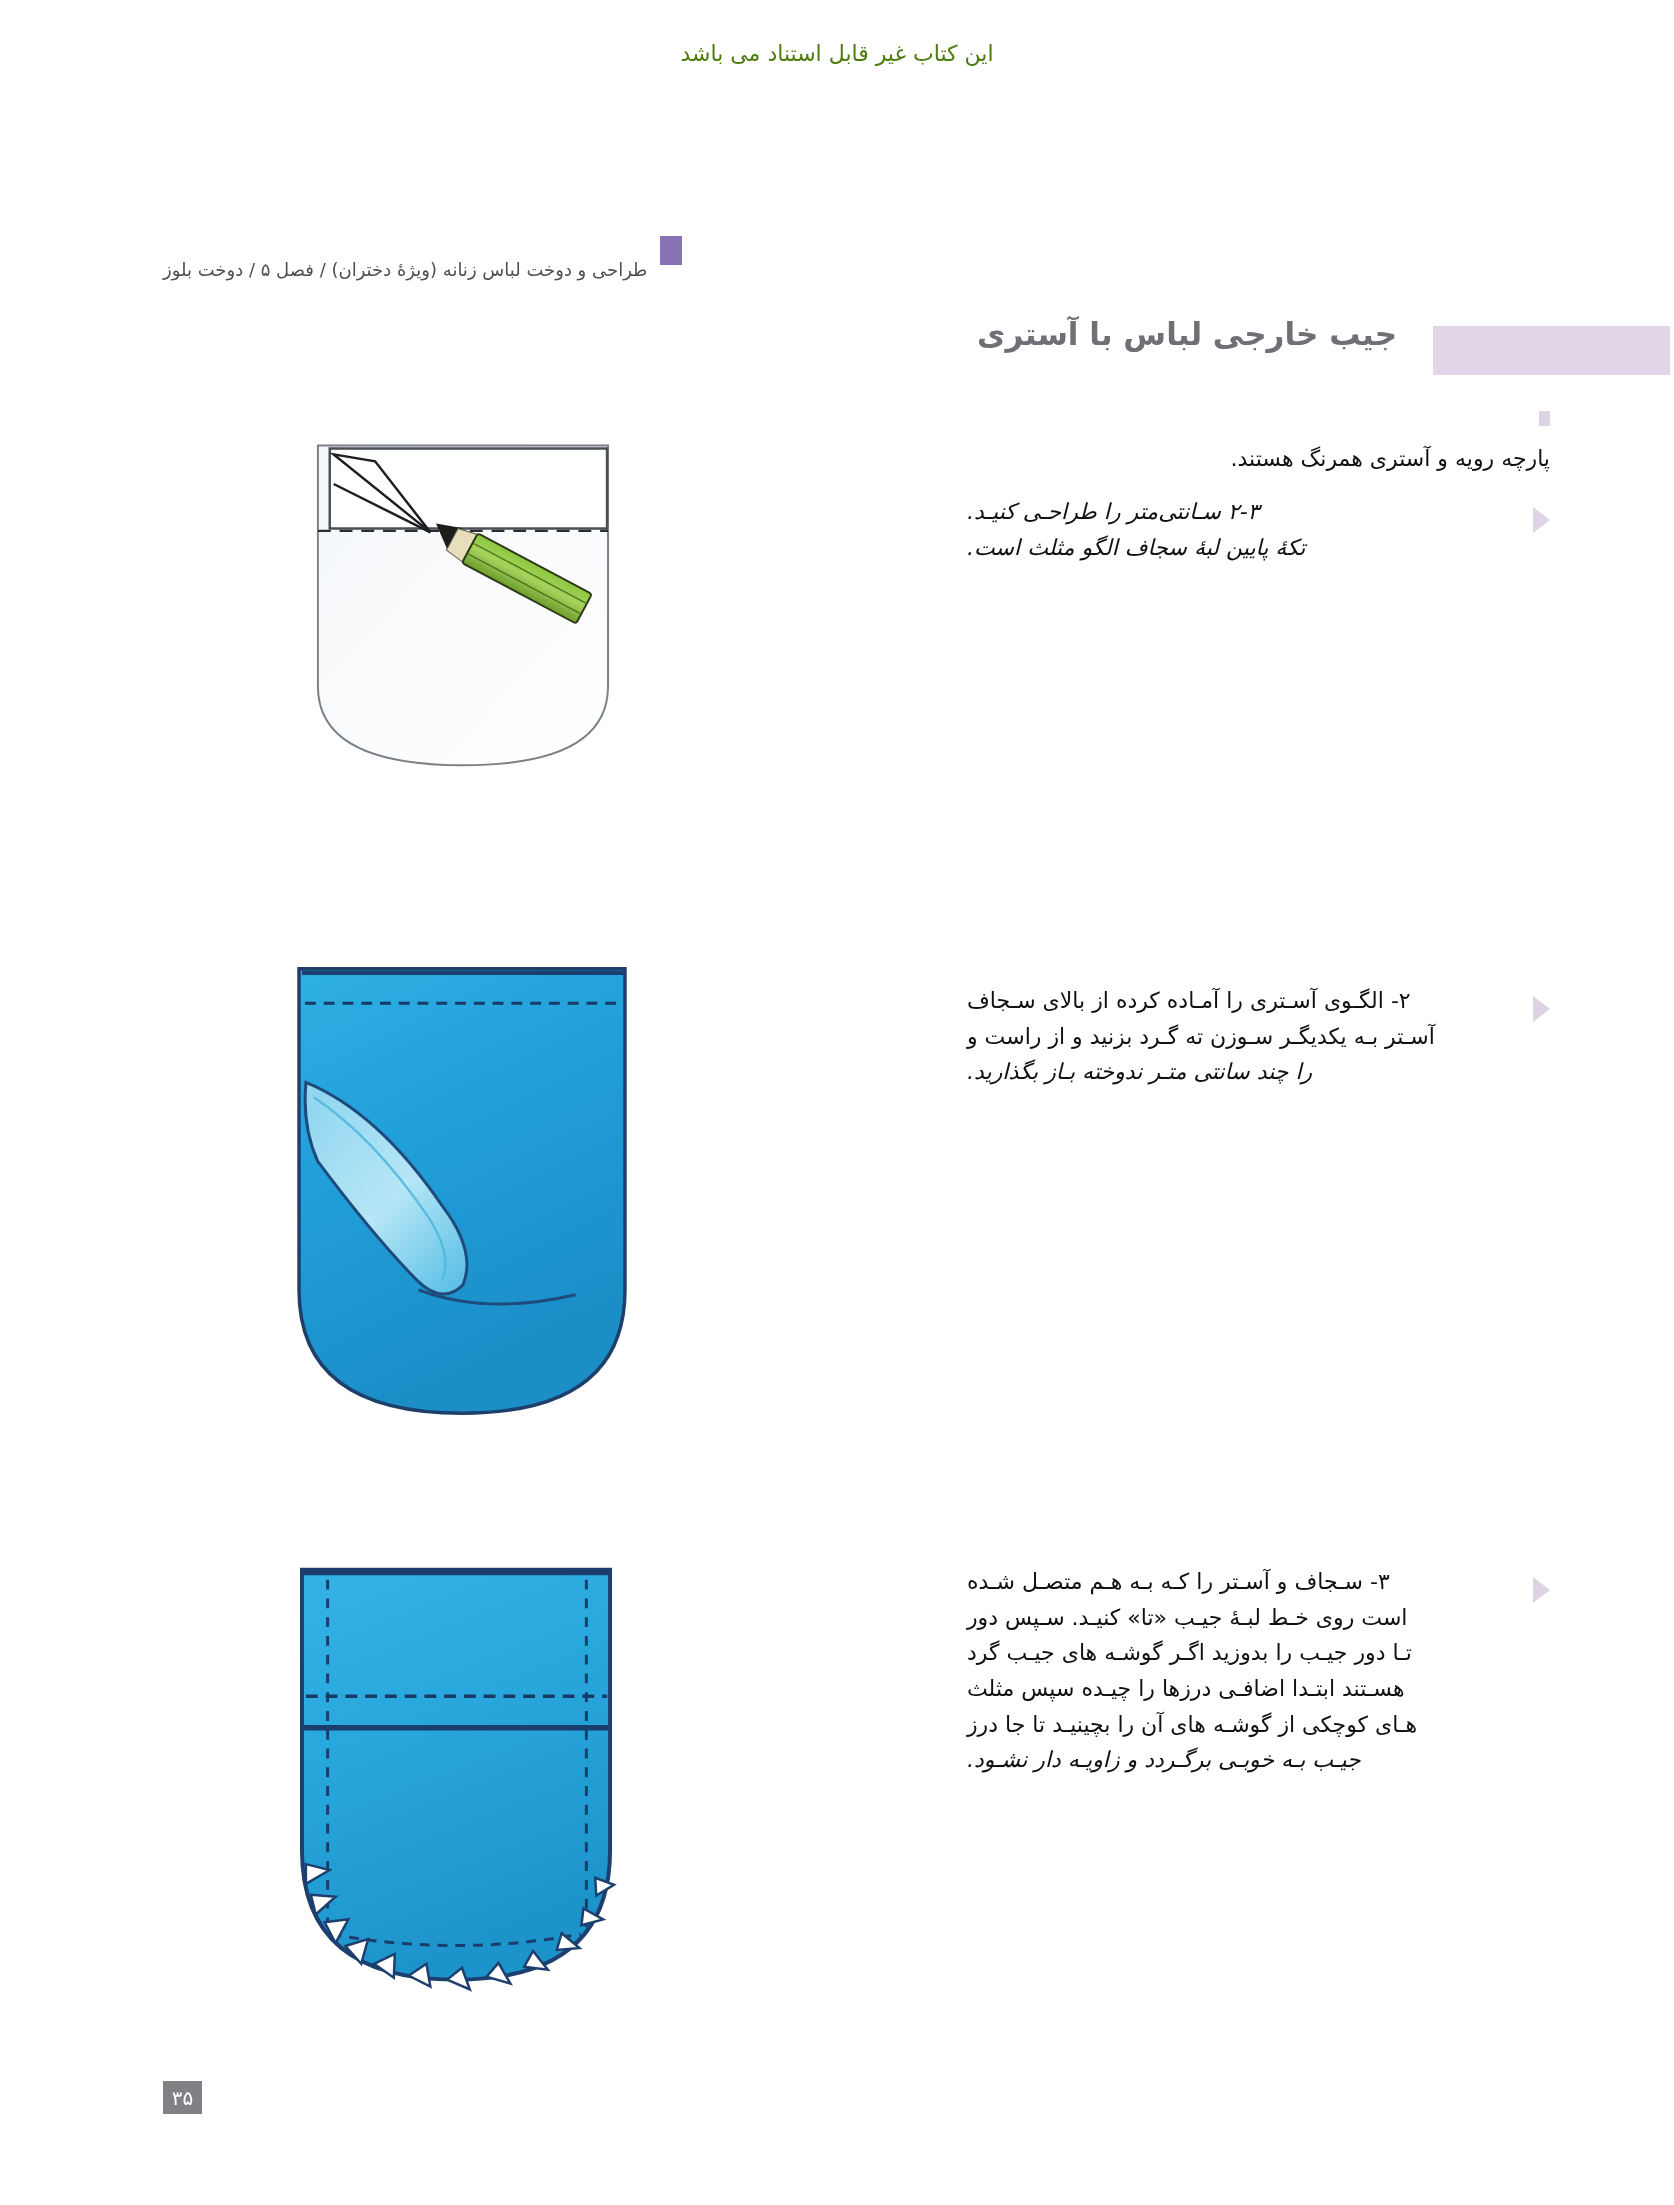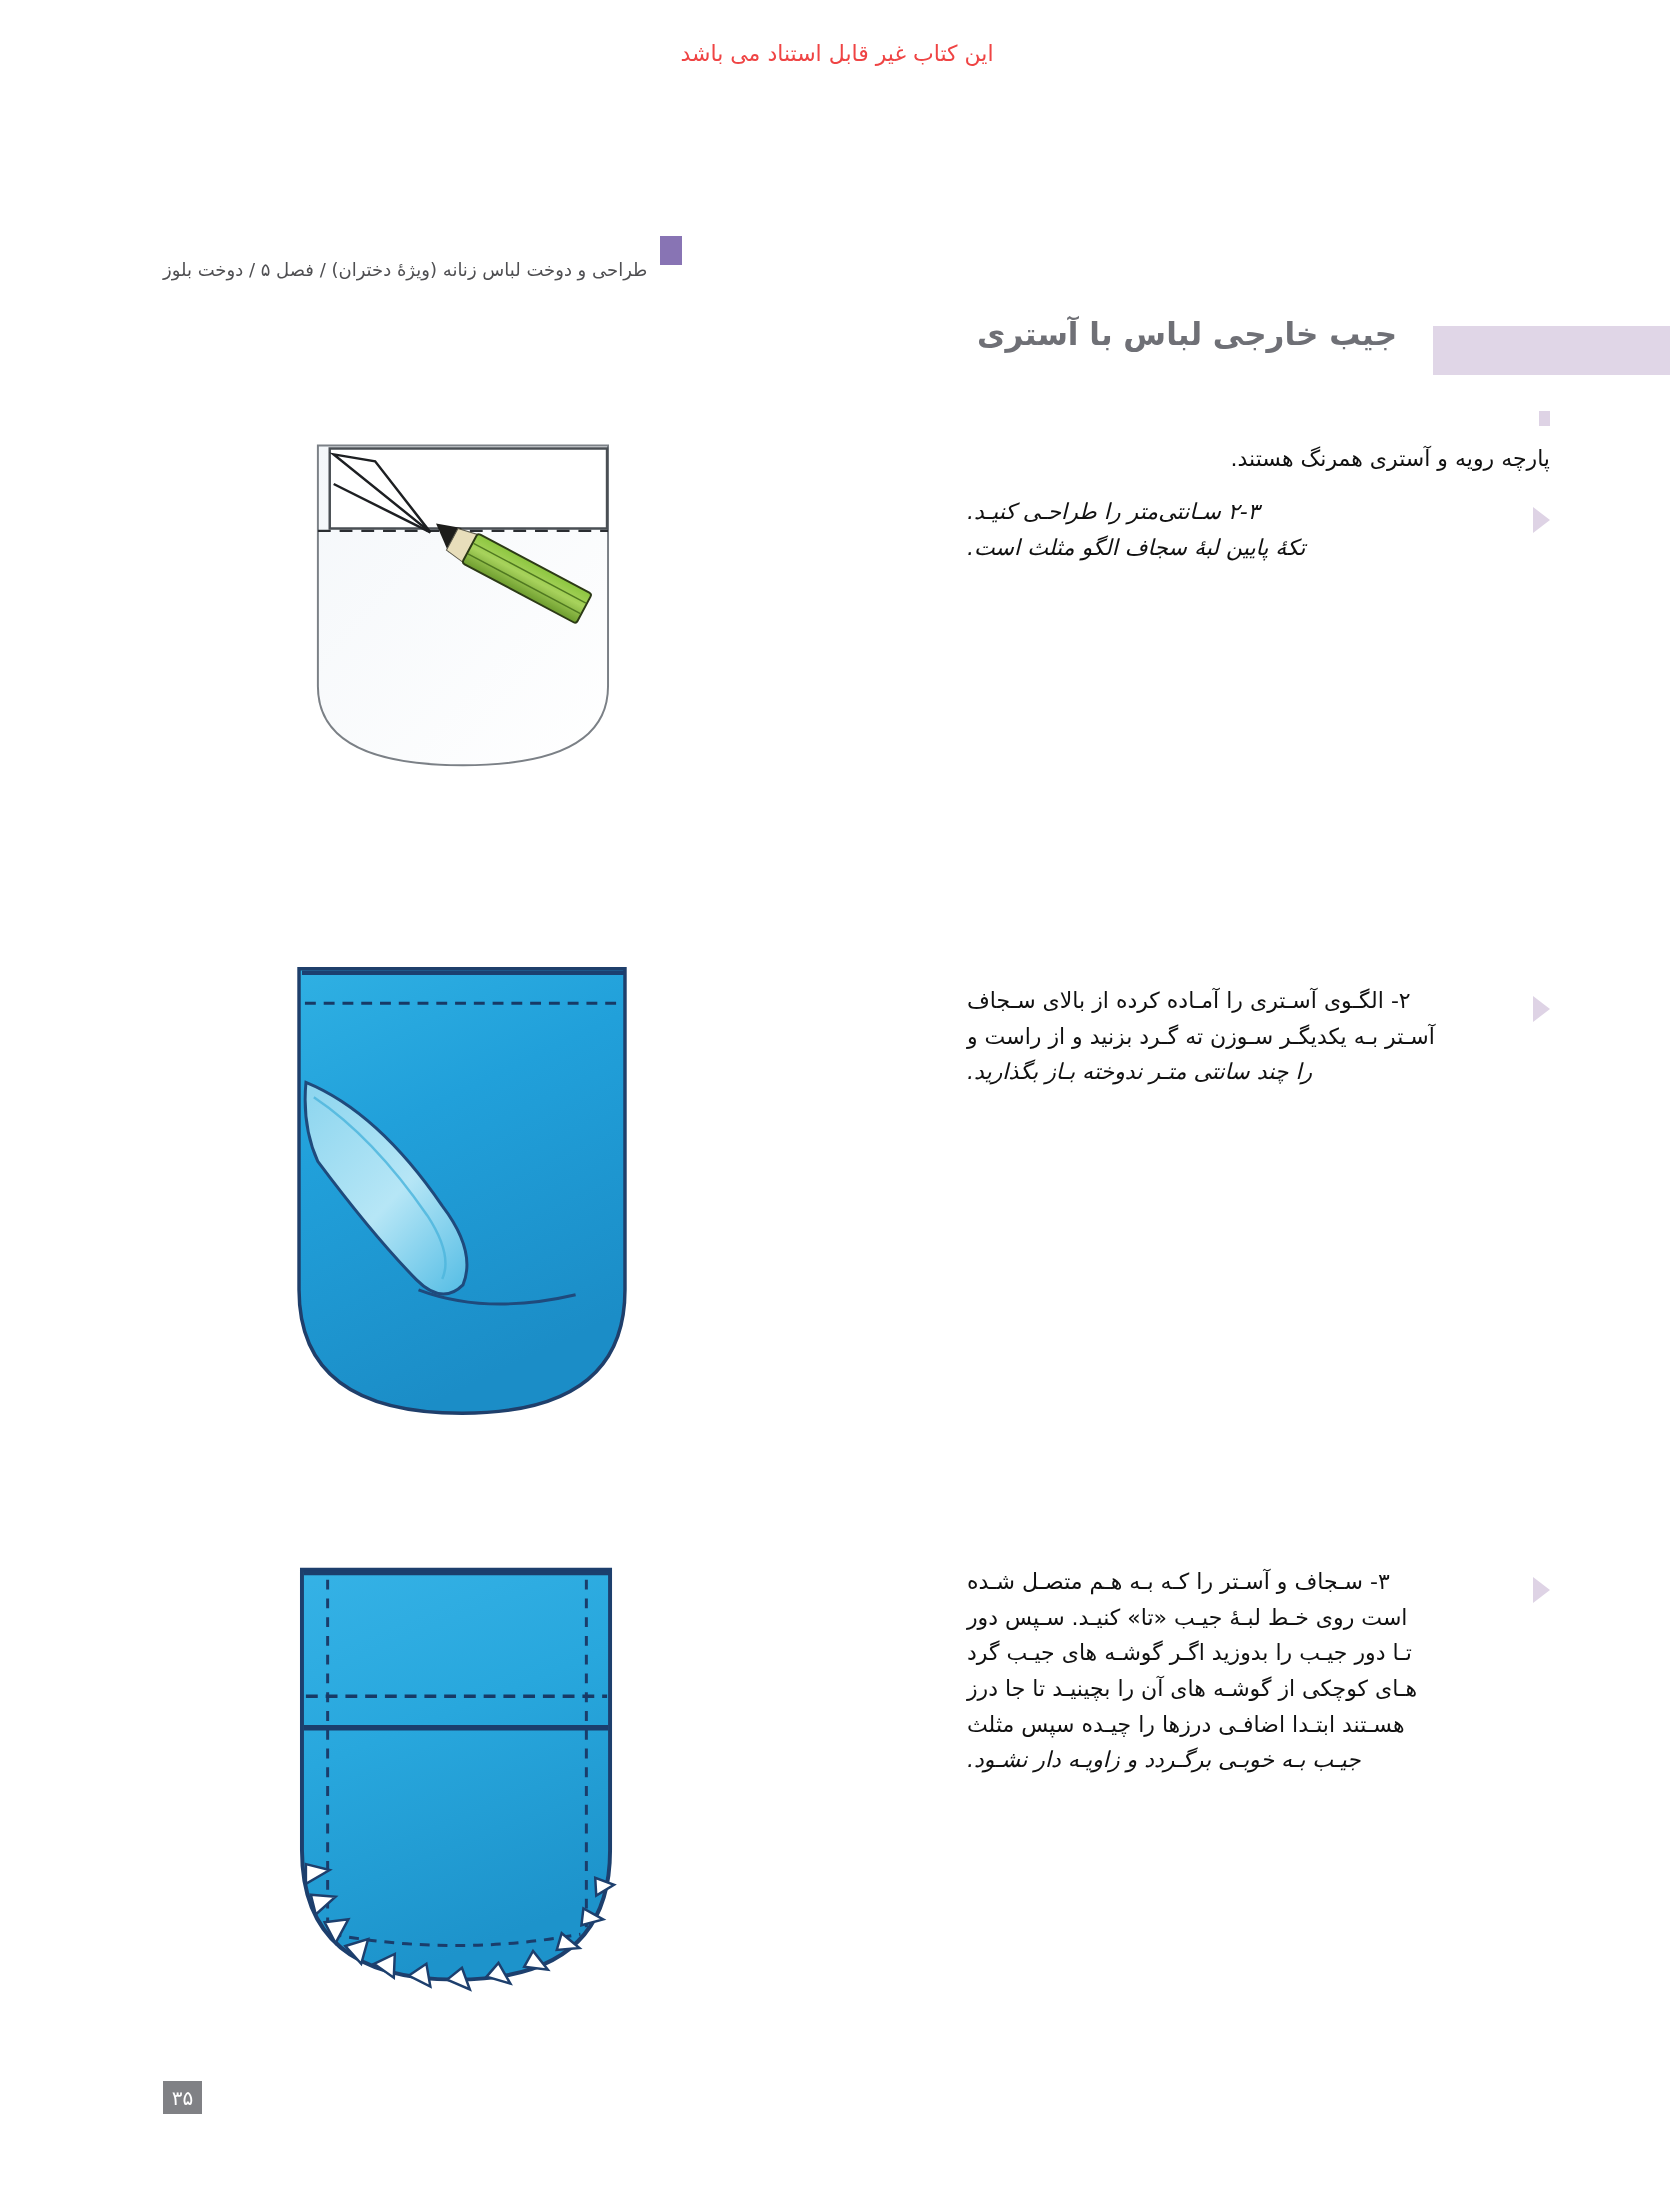--- a/index.html
+++ b/index.html
@@ -16,21 +16,21 @@
   }
 
   
   .disclaimer {
     position: absolute;
     top: 41px;
     left: 0;
     width: 1674px;
     text-align: center;
     font-size: 22px;
-    color: #ef4444;
+    color: #4d7c0f;
     font-family: "DejaVu Sans", "Liberation Sans", sans-serif;
     letter-spacing: 0px;
   }
 
   
   .runhead {
     position: absolute;
     top: 220px;
     left: 163px;
     display: flex;
@@ -195,22 +195,22 @@
     <p class="lastline">را چند سانتی متـر ندوخته بـاز بگذارید.</p>
   </div>
 </div>
 
 <div class="step step-3">
   <div class="step-tri"></div>
   <div class="step-body">
     <p>۳- سـجاف و آسـتر را کـه بـه هـم متصـل شـده</p>
     <p>است روی خـط لبـهٔ جیـب «تا» کنیـد. سـپس دور</p>
     <p>تـا دور جیـب را بدوزید اگـر گوشـه های جیـب گرد</p>
+    <p>هسـتند ابتـدا اضافـی درزها را چیـده سپس مثلث</p>
     <p>هـای کوچکی از گوشـه های آن را بچینیـد تا جا درز</p>
-    <p>هسـتند ابتـدا اضافـی درزها را چیـده سپس مثلث</p>
     <p class="lastline">جیـب بـه خوبـی برگـردد و زاویـه دار نشـود.</p>
   </div>
 </div>
 
 <div class="fig fig1">
   <svg width="346" height="375" viewBox="0 0 700 760" xmlns="http://www.w3.org/2000/svg">
     <defs>
       <linearGradient id="pencilG" x1="0" y1="0" x2="0" y2="1">
         <stop offset="0%" stop-color="#8cc63f"></stop>
         <stop offset="45%" stop-color="#a7d25c"></stop>

